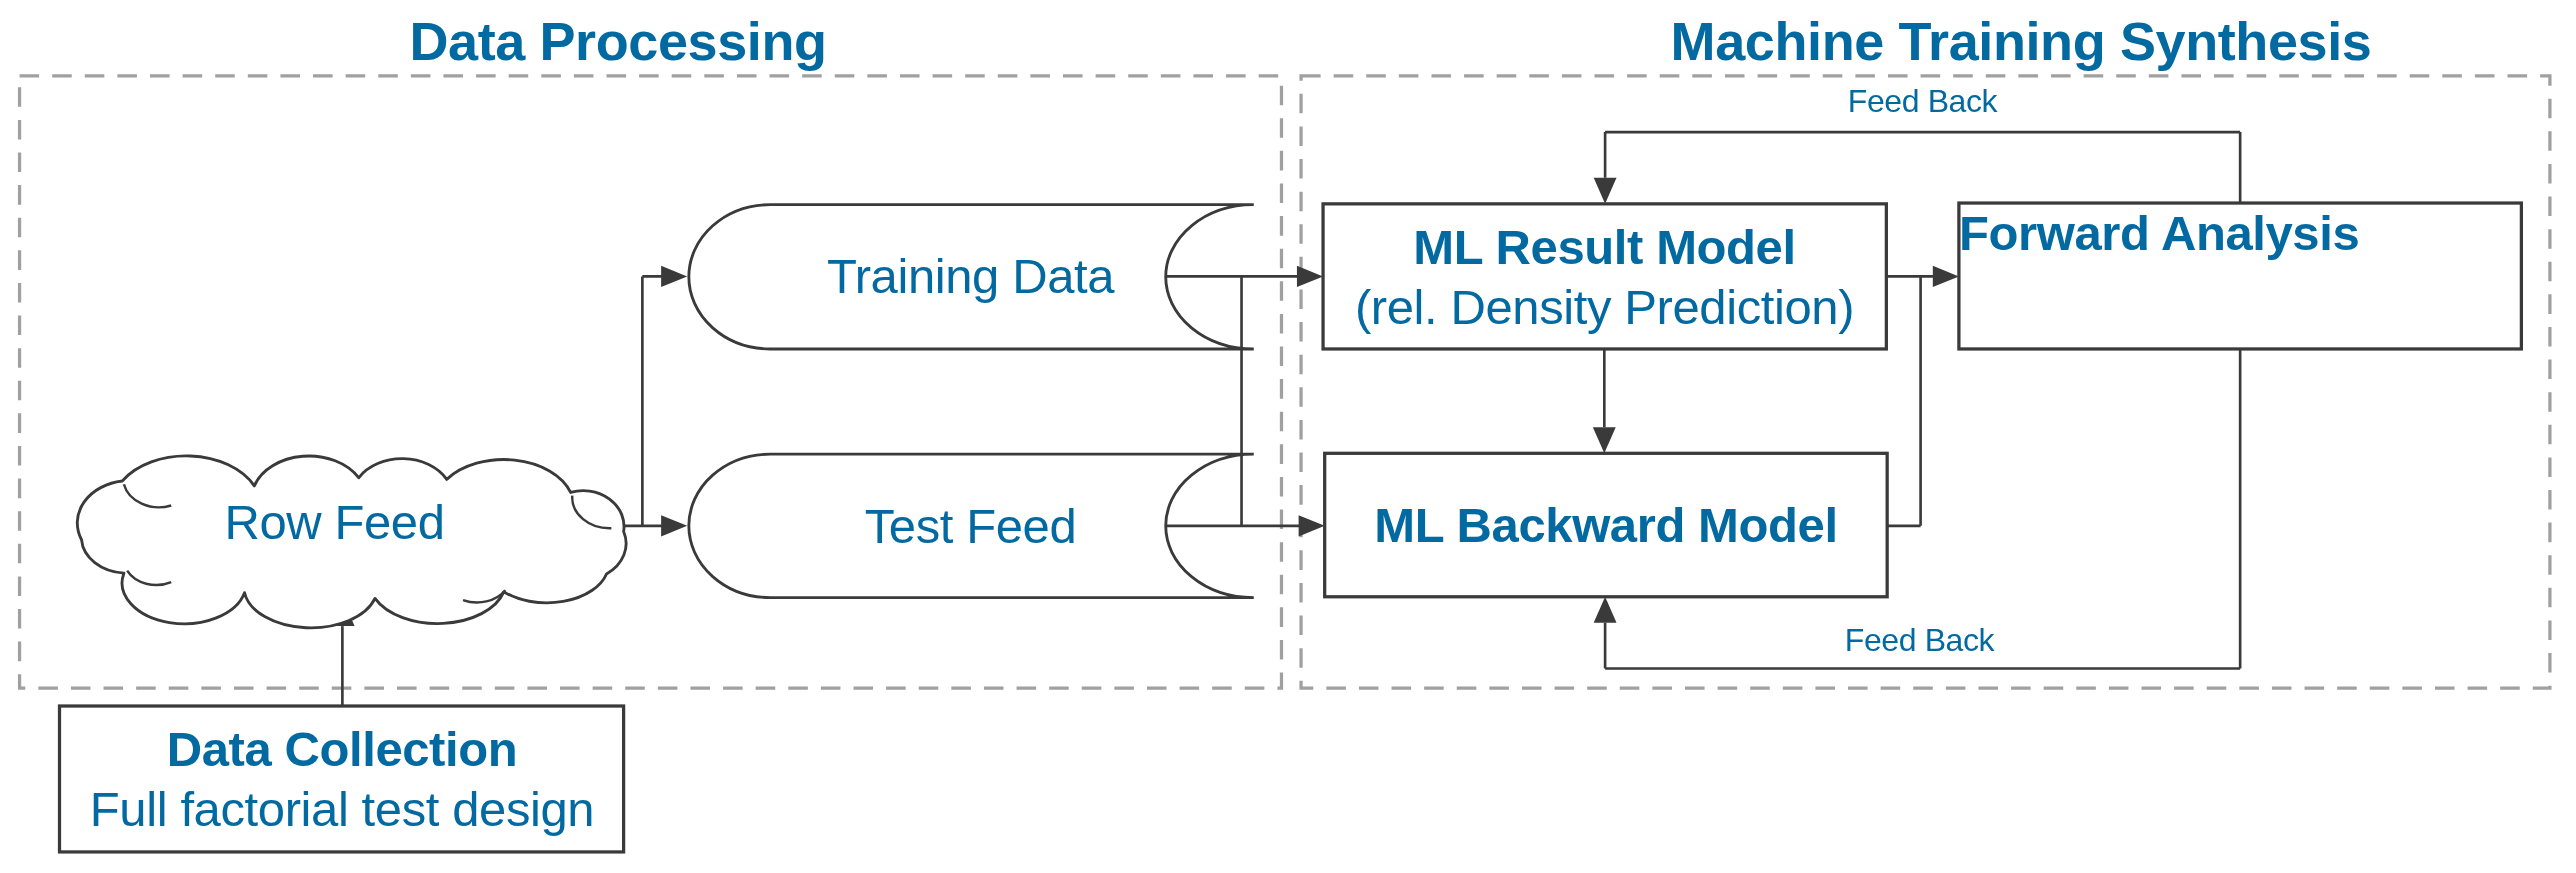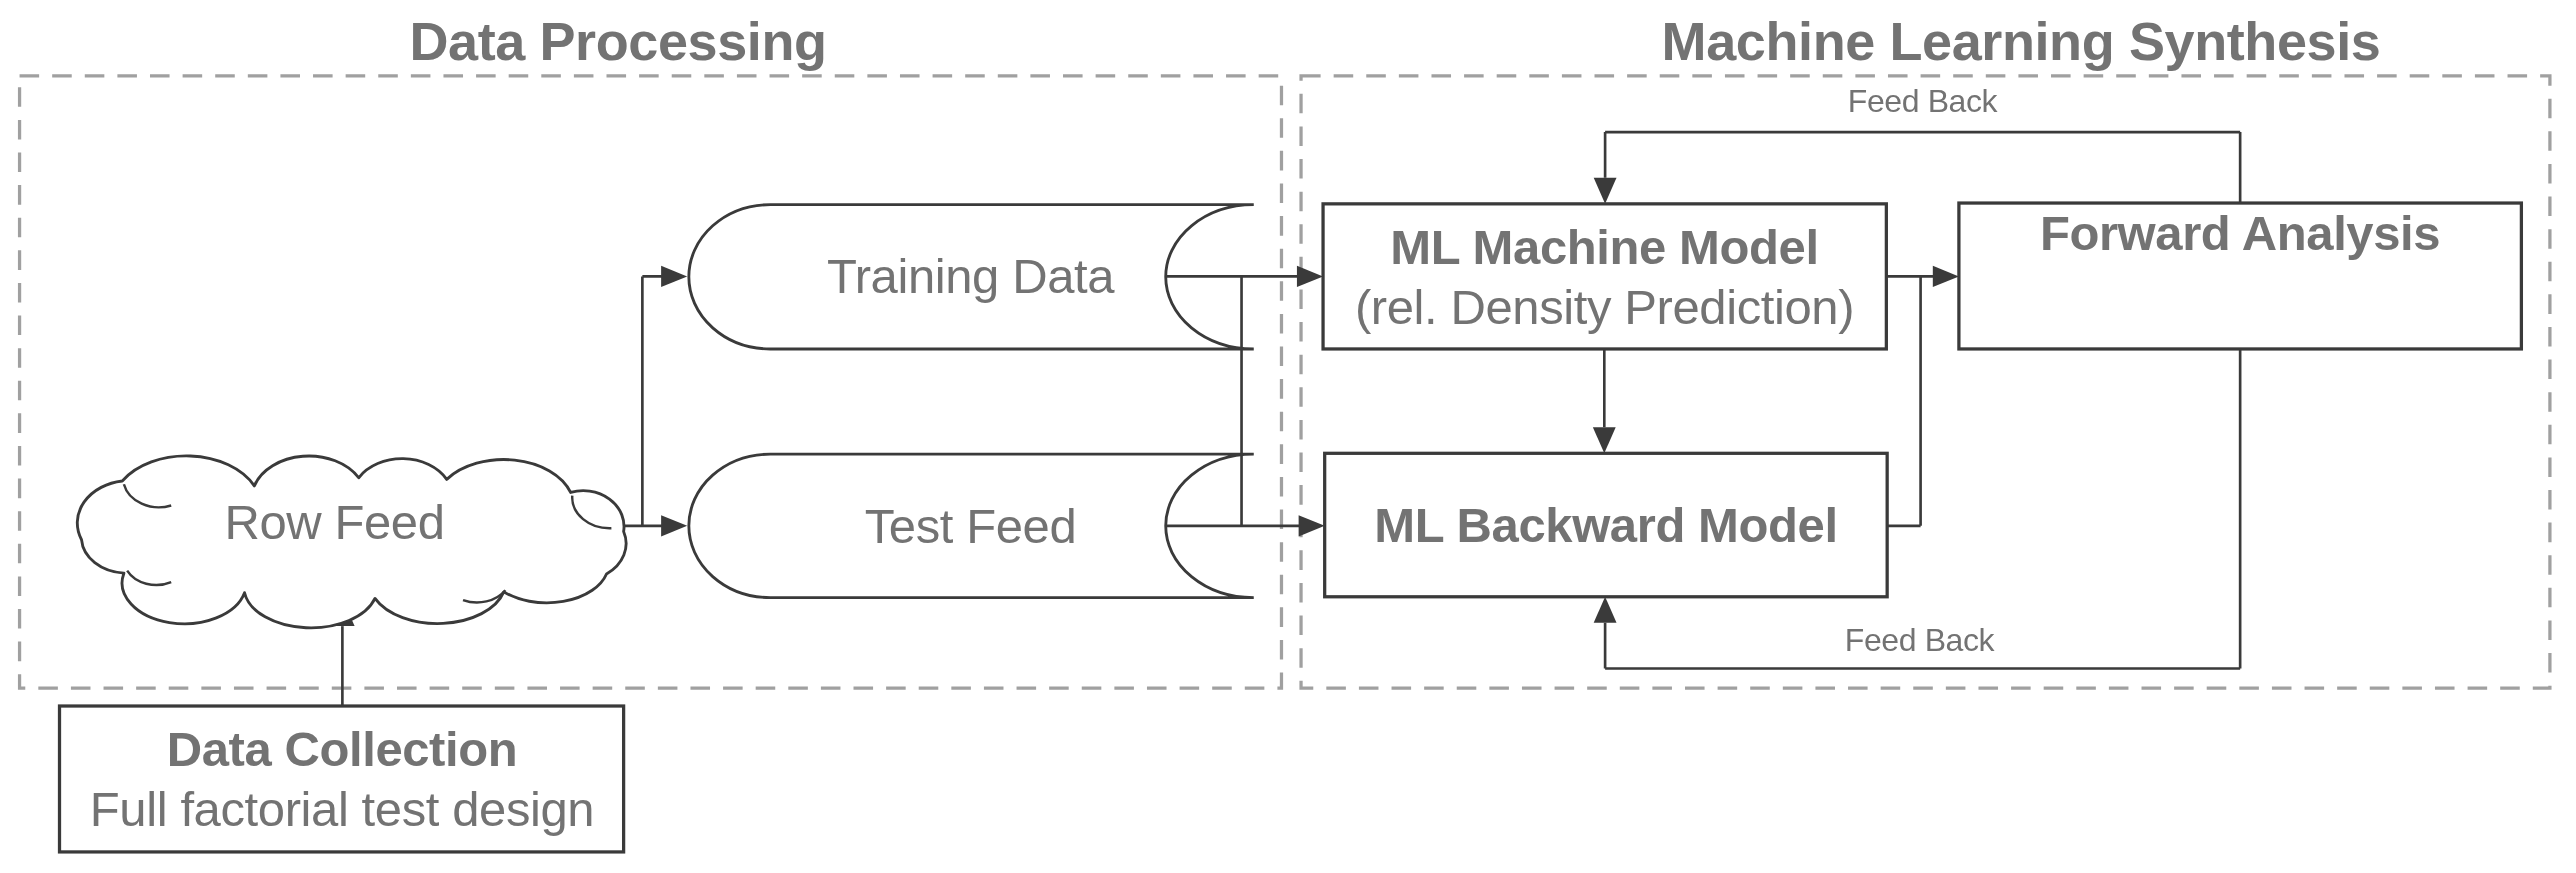--- a/index.html
+++ b/index.html
@@ -11,22 +11,22 @@
     font-family:"Liberation Sans", sans-serif;
     overflow:hidden;
   }
   #artwork{position:absolute;left:0;top:0;width:2576px;height:874px;}
   .lbl{
     position:absolute;
     display:flex;
     flex-direction:column;
     align-items:center;
     justify-content:center;
-    text-align:center;
-    color:#737373;
+    text-align:left;
+    color:#0369a1;
     letter-spacing:-0.4px;
     white-space:nowrap;
   }
   .section-title{font-size:54px;font-weight:bold;}
   .node-line1{font-size:49px;font-weight:bold;line-height:60px;display:block;}
   .node-line2{font-size:49px;font-weight:normal;line-height:60px;display:block;}
   .store-label{font-size:49px;font-weight:normal;}
   .fb-label{font-size:32px;font-weight:normal;}
 </style>
 </head>
@@ -112,35 +112,35 @@
     <path fill="#ffffff" stroke="#3a3a3a" stroke-width="3.5" d="M 945,557 H 1538 A 108,88 0 0 0 1538,733 H 945 A 100,88 0 0 1 945,557 Z"></path>
 
     <rect x="73" y="866" width="692" height="179" fill="#ffffff" stroke="#3a3a3a" stroke-width="4"></rect>
     <rect x="1623" y="250" width="691" height="178" fill="#ffffff" stroke="#3a3a3a" stroke-width="4"></rect>
     <rect x="1625" y="556" width="690" height="176" fill="#ffffff" stroke="#3a3a3a" stroke-width="4"></rect>
     <rect x="2403" y="249" width="690" height="179" fill="#ffffff" stroke="#3a3a3a" stroke-width="4"></rect>
   </svg>
 
   <div class="lbl section-title" style="left:251px;top:6.5px;width:734px;height:68px;">Data Processing</div>
 
-  <div class="lbl section-title" style="left:1654px;top:6.5px;width:734px;height:68px;">Machine Learning Synthesis</div>
+  <div class="lbl section-title" style="left:1654px;top:6.5px;width:734px;height:68px;">Machine Training Synthesis</div>
 
   <div class="lbl store-label" style="left:90px;top:487px;width:489px;height:70px;">Row Feed</div>
 
   <div class="lbl store-label" style="left:726px;top:241px;width:489px;height:70px;">Training Data</div>
 
   <div class="lbl store-label" style="left:726px;top:491px;width:489px;height:70px;">Test Feed</div>
 
   <div class="lbl" style="left:60px;top:706px;width:564px;height:146px;">
     <span class="node-line1">Data Collection</span>
     <span class="node-line2">Full factorial test design</span>
   </div>
 
   <div class="lbl" style="left:1323px;top:204px;width:563px;height:145px;">
-    <span class="node-line1">ML Machine Model</span>
+    <span class="node-line1">ML Result Model</span>
     <span class="node-line2">(rel. Density Prediction)</span>
   </div>
 
   <div class="lbl" style="left:1325px;top:453px;width:562px;height:143px;gap:28px;">
     <span class="node-line1">ML Backward Model</span>
   </div>
 
   <div class="lbl node-line1" style="left:1959px;top:203px;width:562px;height:146px;">Forward Analysis</div>
 
   <div class="lbl fb-label" style="left:1678px;top:69px;width:489px;height:65px;">Feed Back</div>

